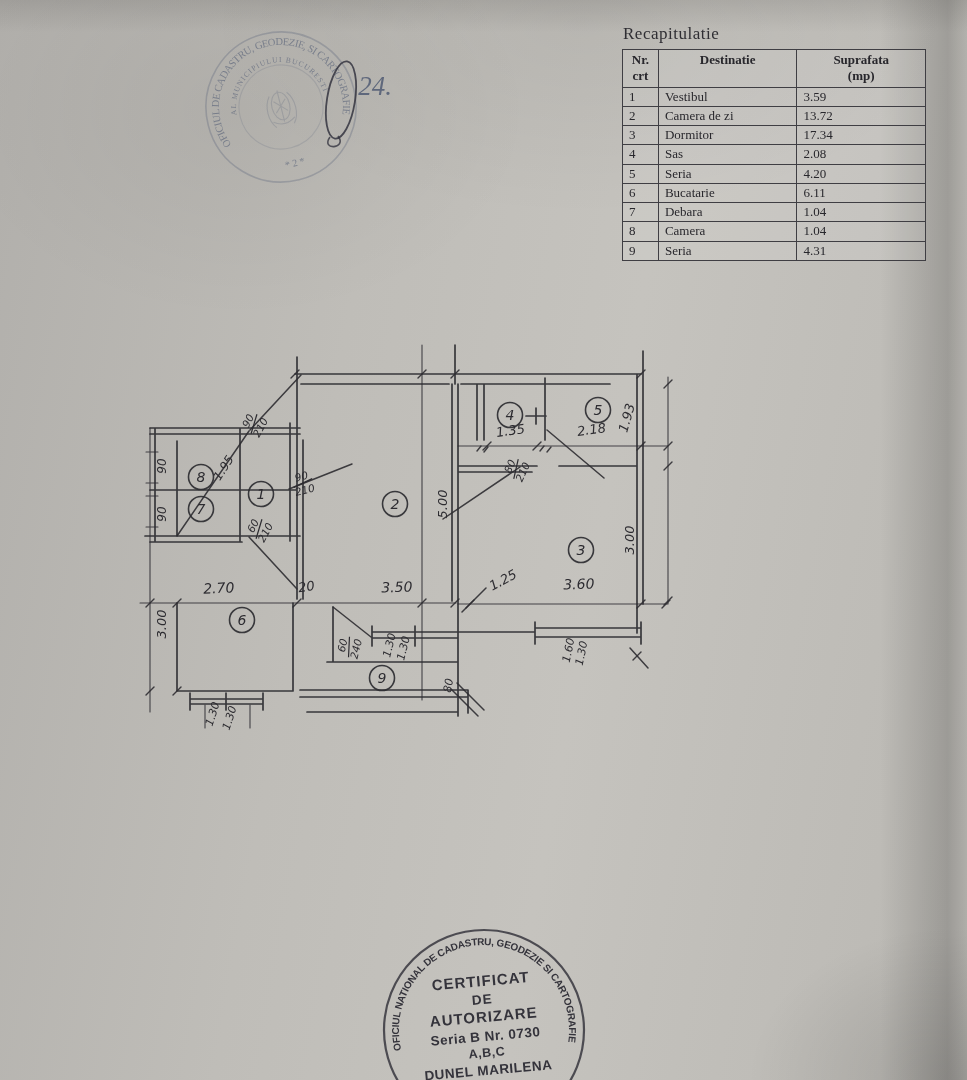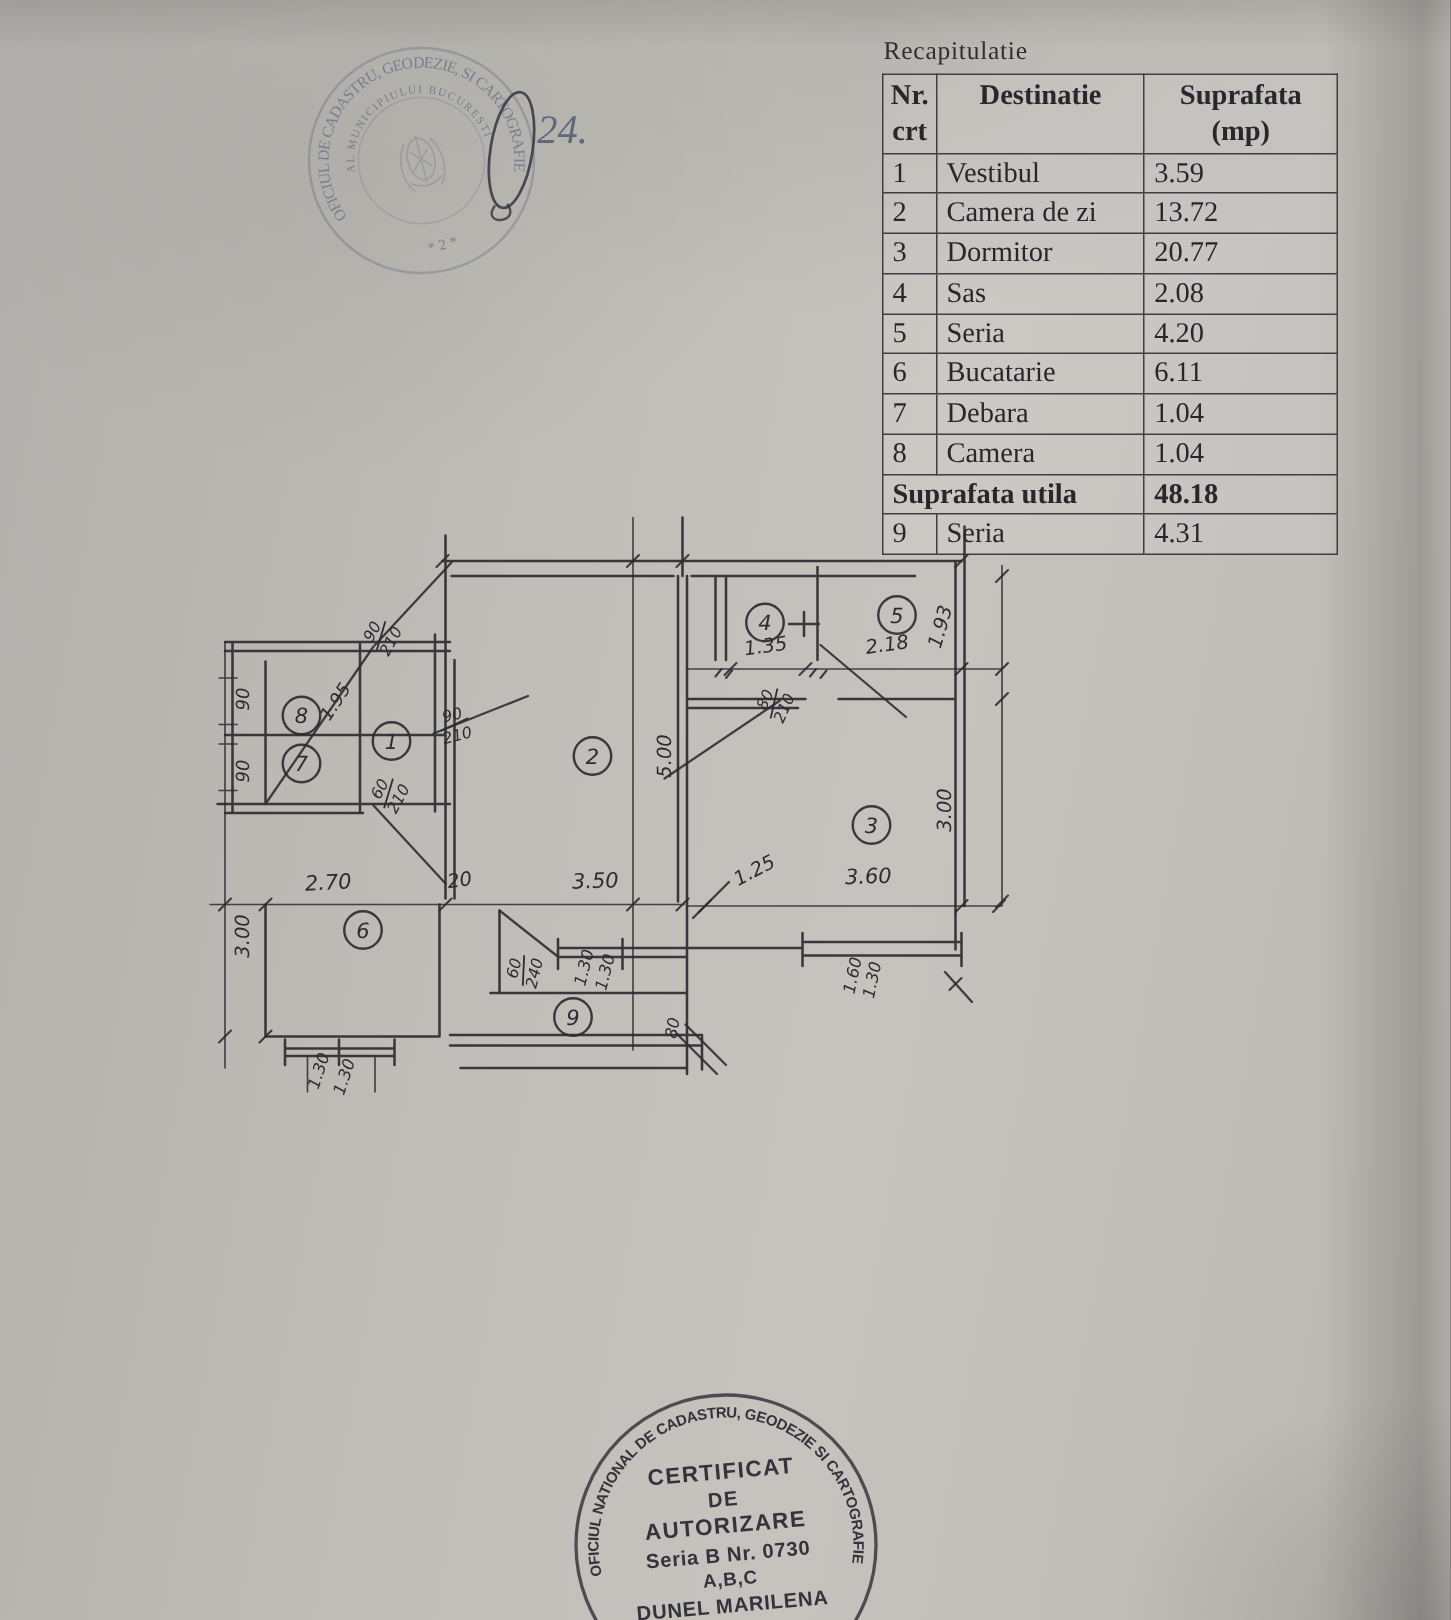--- a/index.html
+++ b/index.html
@@ -8,25 +8,25 @@
     background:
       radial-gradient(300px 220px at 99% 100%, rgba(0,0,0,0.13), transparent 70%),
       radial-gradient(420px 300px at 240px 110px, rgba(0,0,0,0.05), transparent 70%),
       radial-gradient(500px 260px at 60% 2%, rgba(0,0,0,0.06), transparent 75%),
       linear-gradient(180deg, rgba(55,53,50,0.14), rgba(55,53,50,0) 3%),
       linear-gradient(90deg, rgba(0,0,0,0) 91%, rgba(0,0,0,0.17) 98%, rgba(0,0,0,0.06) 100%),
       linear-gradient(100deg, #b1afab 0%, #bfbdb8 35%, #c5c3be 60%, #bab8b3 100%);
     font-family:"Liberation Serif", serif;
   }
   
-  .recap{position:absolute;left:588px;top:24px;width:304px;color:#28272c;}
+  .recap{position:absolute;left:622px;top:24px;width:304px;color:#28272c;}
   .recap-title{font-size:17px;letter-spacing:0.5px;color:#2f2e33;margin:0 0 5px 1px;}
   table.recap-tbl{border-collapse:collapse;width:100%;background:rgba(255,255,255,0.10);}
   table.recap-tbl td,table.recap-tbl th{
-    border:1.7px solid #3f3e43;font-size:19px;line-height:1.25;
+    border:1.7px solid #3f3e43;font-size:13px;line-height:1.25;
     padding:1px 6px;font-weight:normal;color:#28272c;text-align:left;vertical-align:top;
   }
   table.recap-tbl th{font-weight:bold;text-align:center;padding:2px 4px;}
   table.recap-tbl col.c1{width:36px;} table.recap-tbl col.c2{width:139px;} table.recap-tbl col.c3{width:129px;} td.val{text-align:center;}
   tr.total td{font-weight:bold;}
   th.nrcrt{text-align:left;}
   
   .plan{position:absolute;left:120px;top:340px;}
   .plan text{font-family:"DejaVu Sans", sans-serif;font-style:italic;fill:#2d2c31;}
   .wall{stroke:#2d2c31;stroke-width:1.7;fill:none;stroke-linecap:round;opacity:.92;}
@@ -102,21 +102,21 @@
             <td class="val">3.59</td>
           </tr>
           <tr>
             <td>2</td>
             <td>Camera de zi</td>
             <td class="val">13.72</td>
           </tr>
           <tr>
             <td>3</td>
             <td>Dormitor</td>
-            <td class="val">20.77</td>
+            <td class="val">17.34</td>
           </tr>
           <tr>
             <td>4</td>
             <td>Sas</td>
             <td class="val">2.08</td>
           </tr>
           <tr>
             <td>5</td>
             <td>Seria</td>
             <td class="val">4.20</td>
@@ -128,24 +128,20 @@
           </tr>
           <tr>
             <td>7</td>
             <td>Debara</td>
             <td class="val">1.04</td>
           </tr>
           <tr>
             <td>8</td>
             <td>Camera</td>
             <td class="val">1.04</td>
-          </tr>
-          <tr class="total">
-            <td colspan="2">Suprafata utila</td>
-            <td class="val">48.18</td>
           </tr>
           <tr>
             <td>9</td>
             <td>Seria</td>
             <td class="val">4.31</td>
           </tr>
         </tbody>
     </table>
   </div>
 

